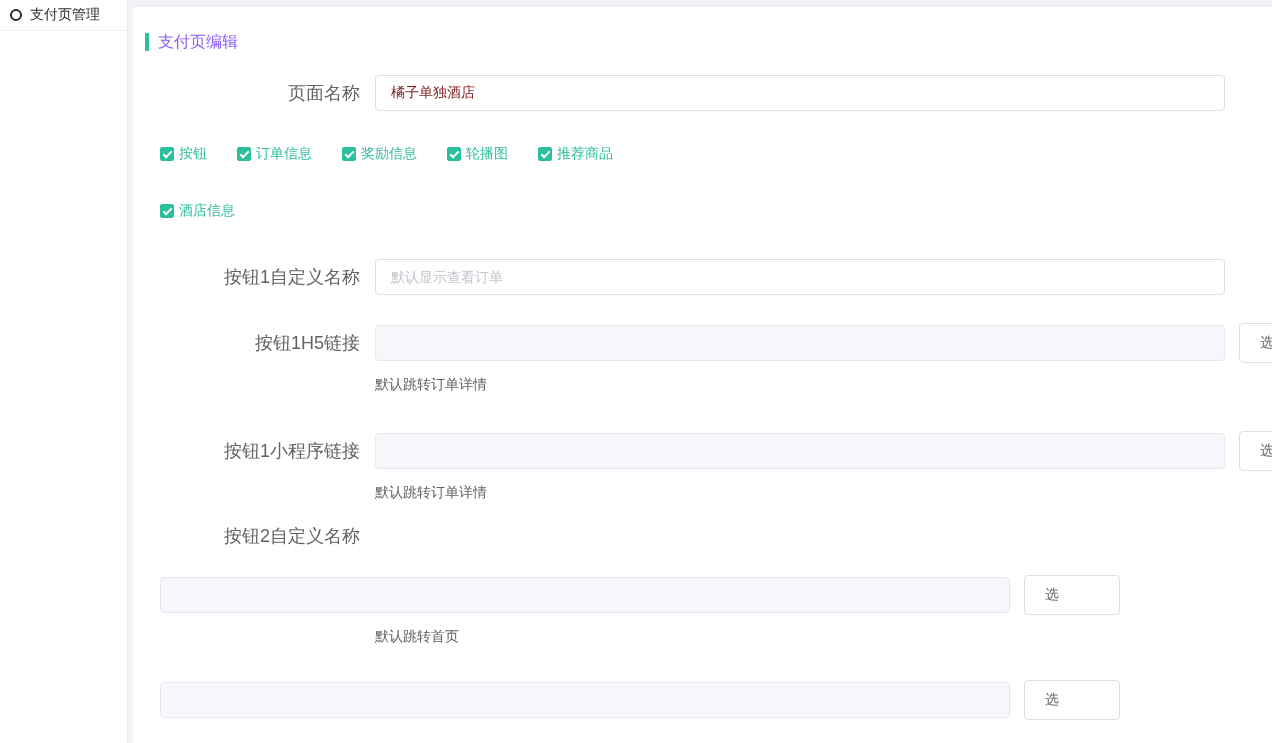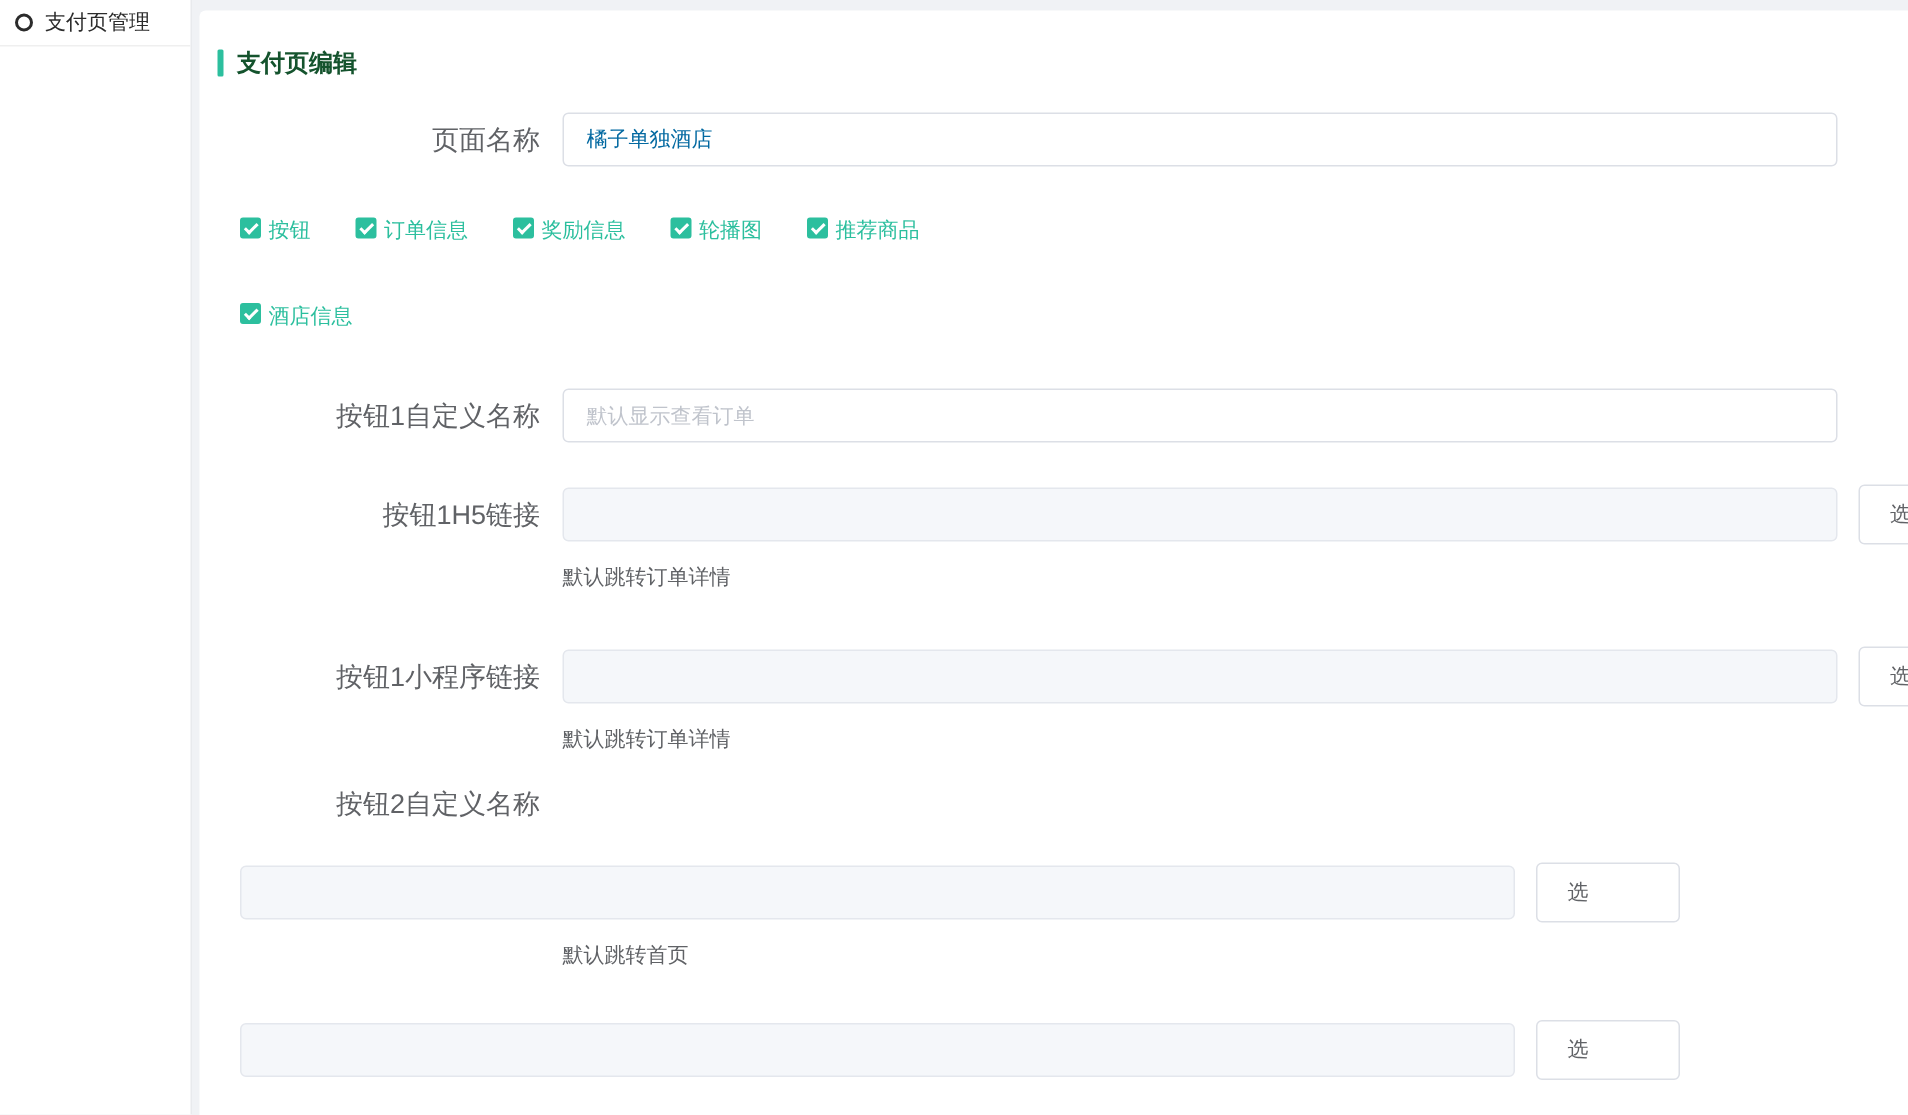--- a/index.html
+++ b/index.html
@@ -52,21 +52,21 @@
     height: 20px;
     margin-bottom: 0;
   }
   .title-marker {
     width: 4px; height: 18px;
     background: #2cbf9e;
     border-radius: 1px;
     margin-right: 9px;
   }
   .card-title .txt {
-    font-size: 16px; font-weight: bold; color: #14532d;
+    font-size: 16px; font-weight: normal; color: #8b5cf6;
   }
   
   .form { margin-top: 0; }
   .form-row {
     display: flex;
     align-items: center;
   }
   .form-label {
     flex: 0 0 215px;
     text-align: right;
@@ -80,21 +80,21 @@
     display: flex;
     align-items: center;
   }
   .el-input {
     width: 850px; height: 36px;
     border: 1px solid #dcdfe6;
     border-radius: 4px;
     background: #ffffff;
     padding: 0 15px;
     font-size: 14px;
-    color: #0369a1;
+    color: #7f1d1d;
     outline: none;
     font-family: "Liberation Sans", "DejaVu Sans", sans-serif;
   }
   .el-input::placeholder { color: #c0c4cc; }
   .el-input.is-disabled {
     background: #f5f7fa;
     border-color: #e4e7ed;
     color: #c0c4cc;
     cursor: not-allowed;
   }
@@ -116,21 +116,21 @@
   .hint-row {
     margin-left: 230px;
     margin-top: 13px;
     font-size: 14px;
     color: #606266;
     line-height: 16px;
   }
   
   .cb-group { display: flex; align-items: center; }
   .cb-item {
-    display: flex; 
+    display: flex; align-items: center;
     margin-right: 30px;
     cursor: pointer;
   }
   .cb-item:last-child { margin-right: 0; }
   .cb-box {
     width: 14px; height: 14px;
     border-radius: 2px;
     background: #2cbf9e;
     border: 1px solid #2cbf9e;
     position: relative;

